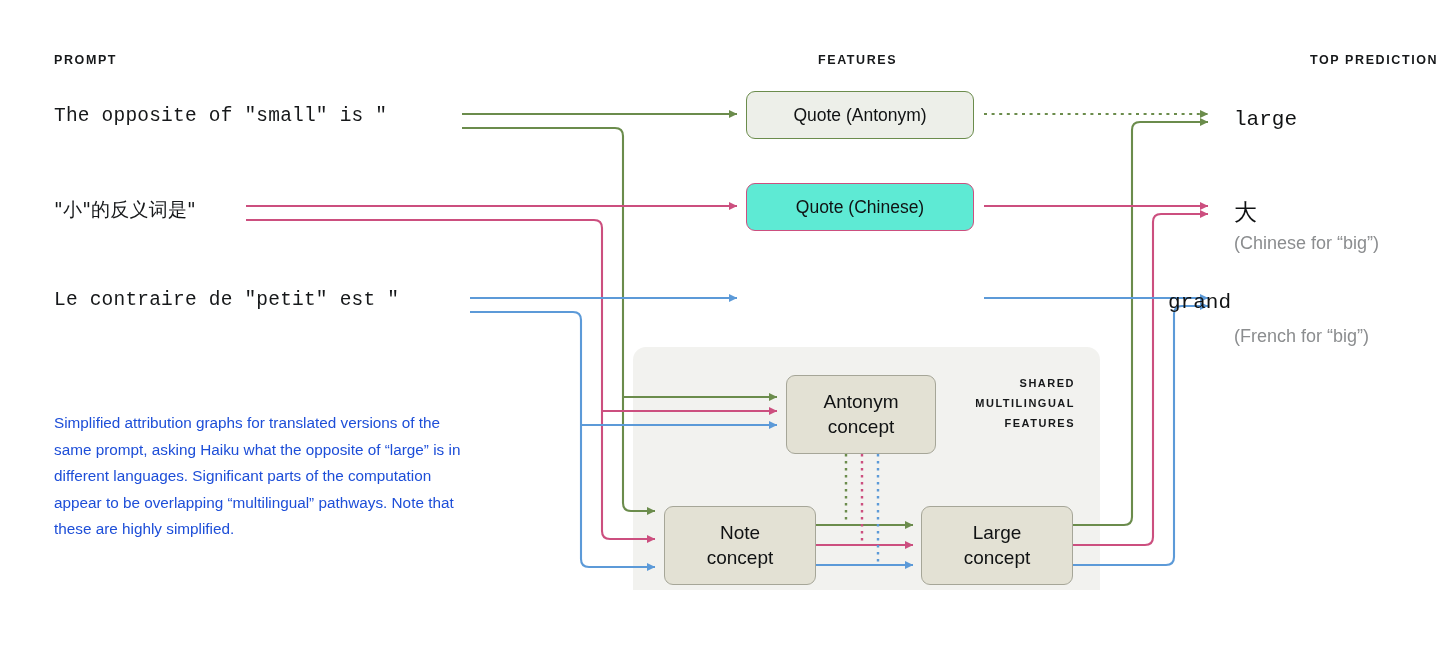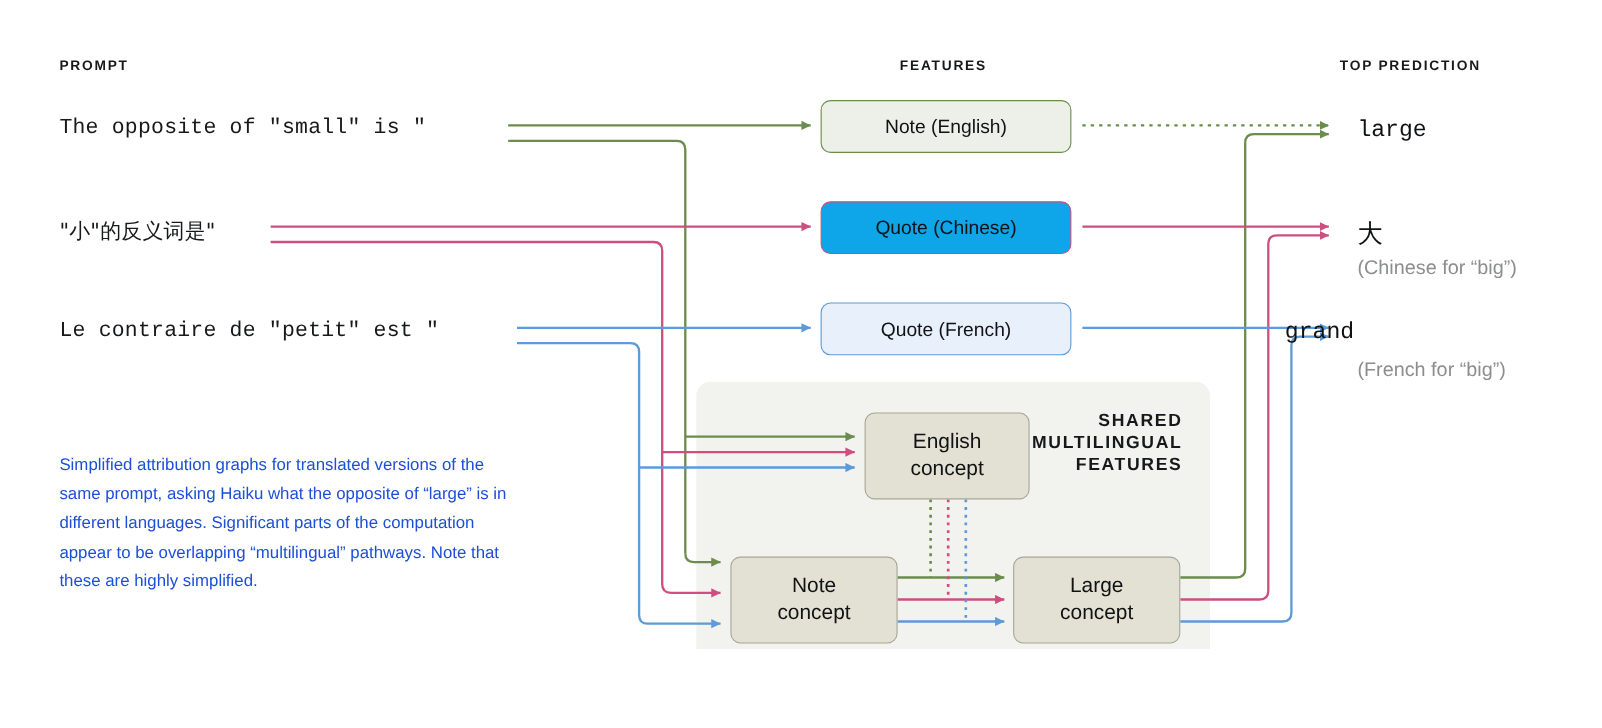--- a/index.html
+++ b/index.html
@@ -14,44 +14,44 @@
           color:#16181a;white-space:nowrap;letter-spacing:.2px;}
   .prompt.cjk{font-family:"DejaVu Sans",sans-serif;font-size:19px;}
 
   .caption{position:absolute;left:54px;top:410px;width:420px;font-size:15.3px;
            line-height:26.6px;color:#1d4ed8;}
 
   .fbox{position:absolute;display:flex;align-items:center;justify-content:center;
         border-radius:9px;font-size:17.5px;color:#101213;box-sizing:border-box;
         text-align:center;line-height:1.28;}
   .fbox.english{background:#edefe9;border:1.6px solid #6b8c4c;}
-  .fbox.chinese{background:#0ea5e9;border:1.6px solid #cc4f7f;}
+  .fbox.chinese{background:#5eead4;border:1.6px solid #cc4f7f;}
   .fbox.french {background:#e8f0fb;border:1.6px solid #5c9ad8;}
 
   .shared-panel{position:absolute;background:#f2f2ef;border-radius:13px;}
-  .shared-label{position:absolute;font-size:16px;font-weight:700;letter-spacing:1.5px;
+  .shared-label{position:absolute;font-size:11px;font-weight:700;letter-spacing:1.5px;
                 line-height:20px;color:#16181a;text-align:right;}
 
   .cbox{position:absolute;display:flex;align-items:center;justify-content:center;
         background:#e3e1d4;border:1.4px solid #a6a698;border-radius:9px;
         font-size:19px;color:#101213;text-align:center;line-height:1.3;box-sizing:border-box;}
 
   .pred{position:absolute;font-family:"Liberation Mono",monospace;font-size:21px;
         color:#101213;white-space:nowrap;}
   .pred.cjk{font-family:"DejaVu Sans",sans-serif;font-size:23px;}
   .pred-note{position:absolute;font-size:18px;color:#8b8d8f;white-space:nowrap;}
 </style>
 </head>
 <body>
 
 <div id="stage">
 
   <div class="col-head" style="left:54px;top:53px;">PROMPT</div>
   <div class="col-head" style="left:818px;top:53px;">FEATURES</div>
-  <div class="col-head" style="left:1218px;top:53px;">TOP PREDICTION</div>
+  <div class="col-head" style="left:1310px;top:53px;">TOP PREDICTION</div>
 
   <div class="shared-panel" style="left:633px;top:347px;width:467px;height:261px;"></div>
 
   <svg id="wires" viewBox="0 0 1456 662">
     <defs>
       <marker id="ah-g" markerWidth="9" markerHeight="9" refX="8.4" refY="4.5" orient="auto" markerUnits="userSpaceOnUse">
         <path d="M0,0.3 L8.6,4.5 L0,8.7 z" fill="#6b8c4c"></path>
       </marker>
       <marker id="ah-p" markerWidth="9" markerHeight="9" refX="8.4" refY="4.5" orient="auto" markerUnits="userSpaceOnUse">
         <path d="M0,0.3 L8.6,4.5 L0,8.7 z" fill="#cc4f7f"></path>
@@ -99,38 +99,35 @@
     </g>
   </svg>
 
   <div class="prompt" style="left:54px;top:105px;">The opposite of "small" is "</div>
   <div class="prompt cjk" style="left:54px;top:197px;">"小"的反义词是"</div>
   <div class="prompt" style="left:54px;top:289px;">Le contraire de "petit" est "</div>
 
   <div class="caption">Simplified attribution graphs for translated versions of the same prompt, asking Haiku what the opposite of “large” is in different languages. Significant parts of the computation appear to be overlapping “multilingual” pathways. Note that these are highly simplified.</div>
 
   <div class="fbox english" style="left:746px;top:91px;width:228px;height:48px;">
-    <span>Note (English)</span>
+    <span>Quote (Antonym)</span>
   </div>
   <div class="fbox chinese" style="left:746px;top:183px;width:228px;height:48px;">
     <span>Quote (Chinese)</span>
-  </div>
-  <div class="fbox french" style="left:746px;top:275px;width:228px;height:48px;">
-    <span>Quote (French)</span>
   </div>
 
   <div class="shared-label" style="left:930px;top:373px;width:145px;">
     <div>SHARED</div>
     <div>MULTILINGUAL</div>
     <div>FEATURES</div>
   </div>
 
   <div class="cbox" style="left:786px;top:375px;width:150px;height:79px;">
     <span>
-      <span>English</span><br>
+      <span>Antonym</span><br>
       <span>concept</span>
     </span>
   </div>
 
   <div class="cbox" style="left:664px;top:506px;width:152px;height:79px;">
     <span>
       <span>Note</span><br>
       <span>concept</span>
     </span>
   </div>

